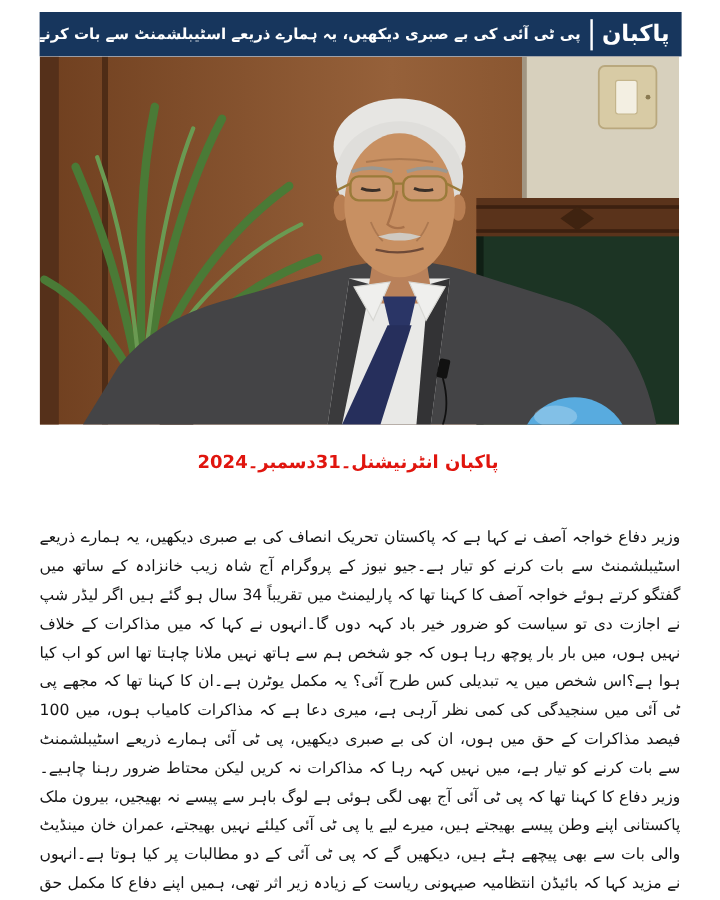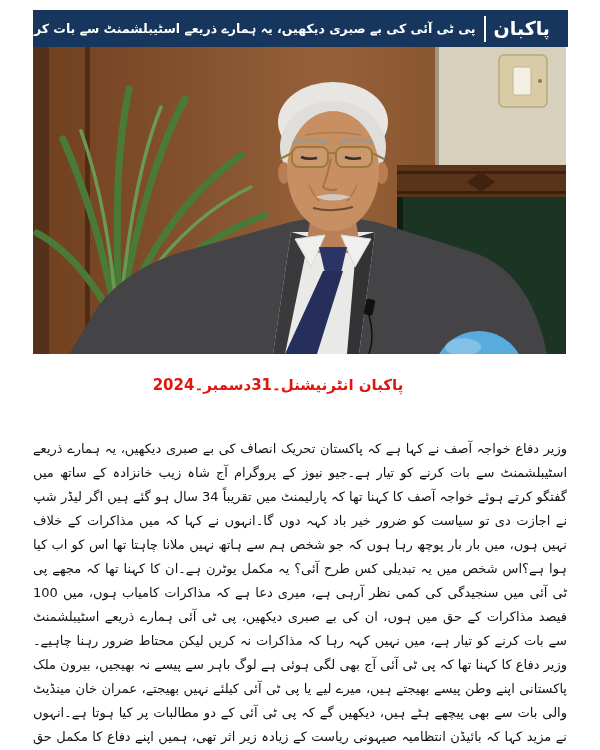--- a/index.html
+++ b/index.html
@@ -13,42 +13,42 @@
 
   
   .topbar {
     position:absolute; top:10px; left:33px;
     width:535px; height:37px;
     background:#17365d;
     display:flex; direction:rtl; align-items:center;
     box-sizing:border-box;
   }
   .logo {
-    padding:0 18px 0 8px;
+    padding:0 10px 0 8px;
     font-size:19px; font-weight:bold; color:#ffffff;
     white-space:nowrap; line-height:37px;
   }
   .logo-sep { width:2px; height:26px; background:#ffffff; flex:none; }
   .headline {
     flex:1; min-width:0;
     color:#ffffff; font-size:12.5px; font-weight:bold;
     text-align:center; white-space:nowrap; overflow:hidden;
     padding:0 8px;
   }
 
   
   .photo {
     position:absolute; top:47px; left:33px;
     width:533px; height:307px; overflow:hidden;
   }
   .photo svg { display:block; }
 
   
   .dateline {
-    position:absolute; top:376px; left:0; width:556px;
+    position:absolute; top:376px; left:12px; width:556px;
     text-align:center; direction:rtl;
     color:#e0150e; font-weight:bold; font-size:15px;
   }
 
   
   .article {
     position:absolute; top:424px; left:33px; right:33px;
     direction:rtl; text-align:justify;
     font-size:13px; line-height:24px; color:#141414;
   }

